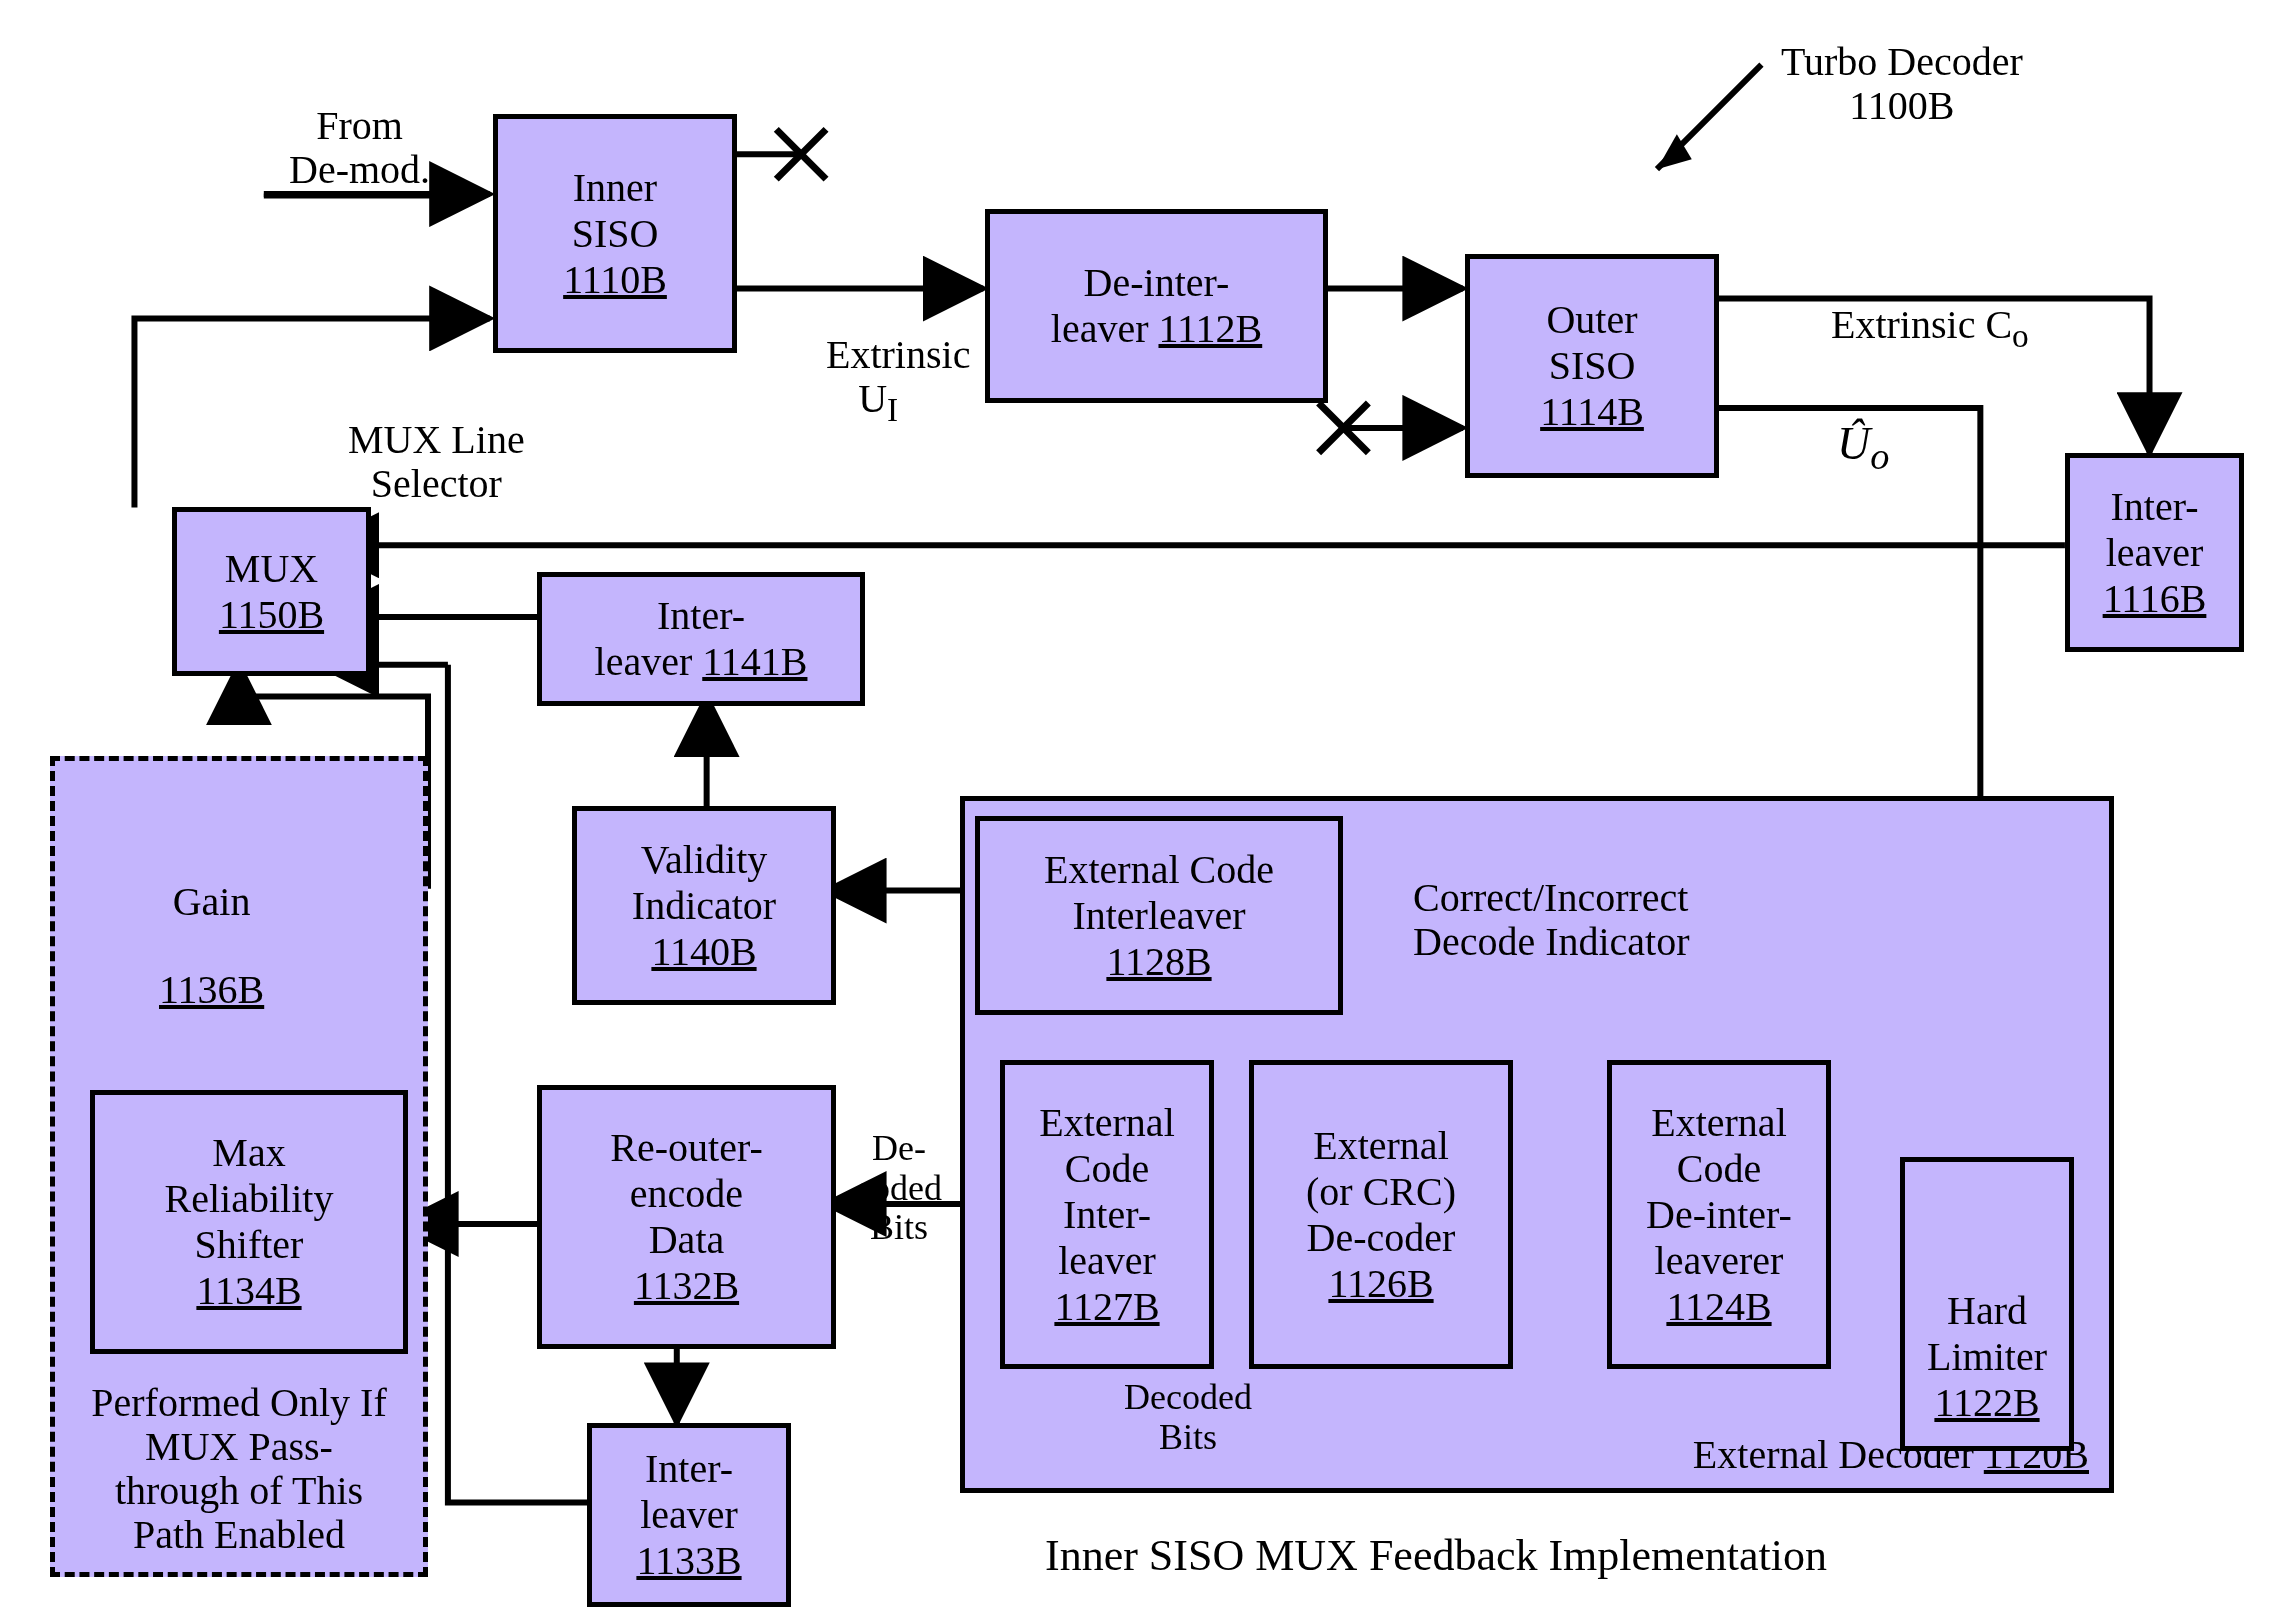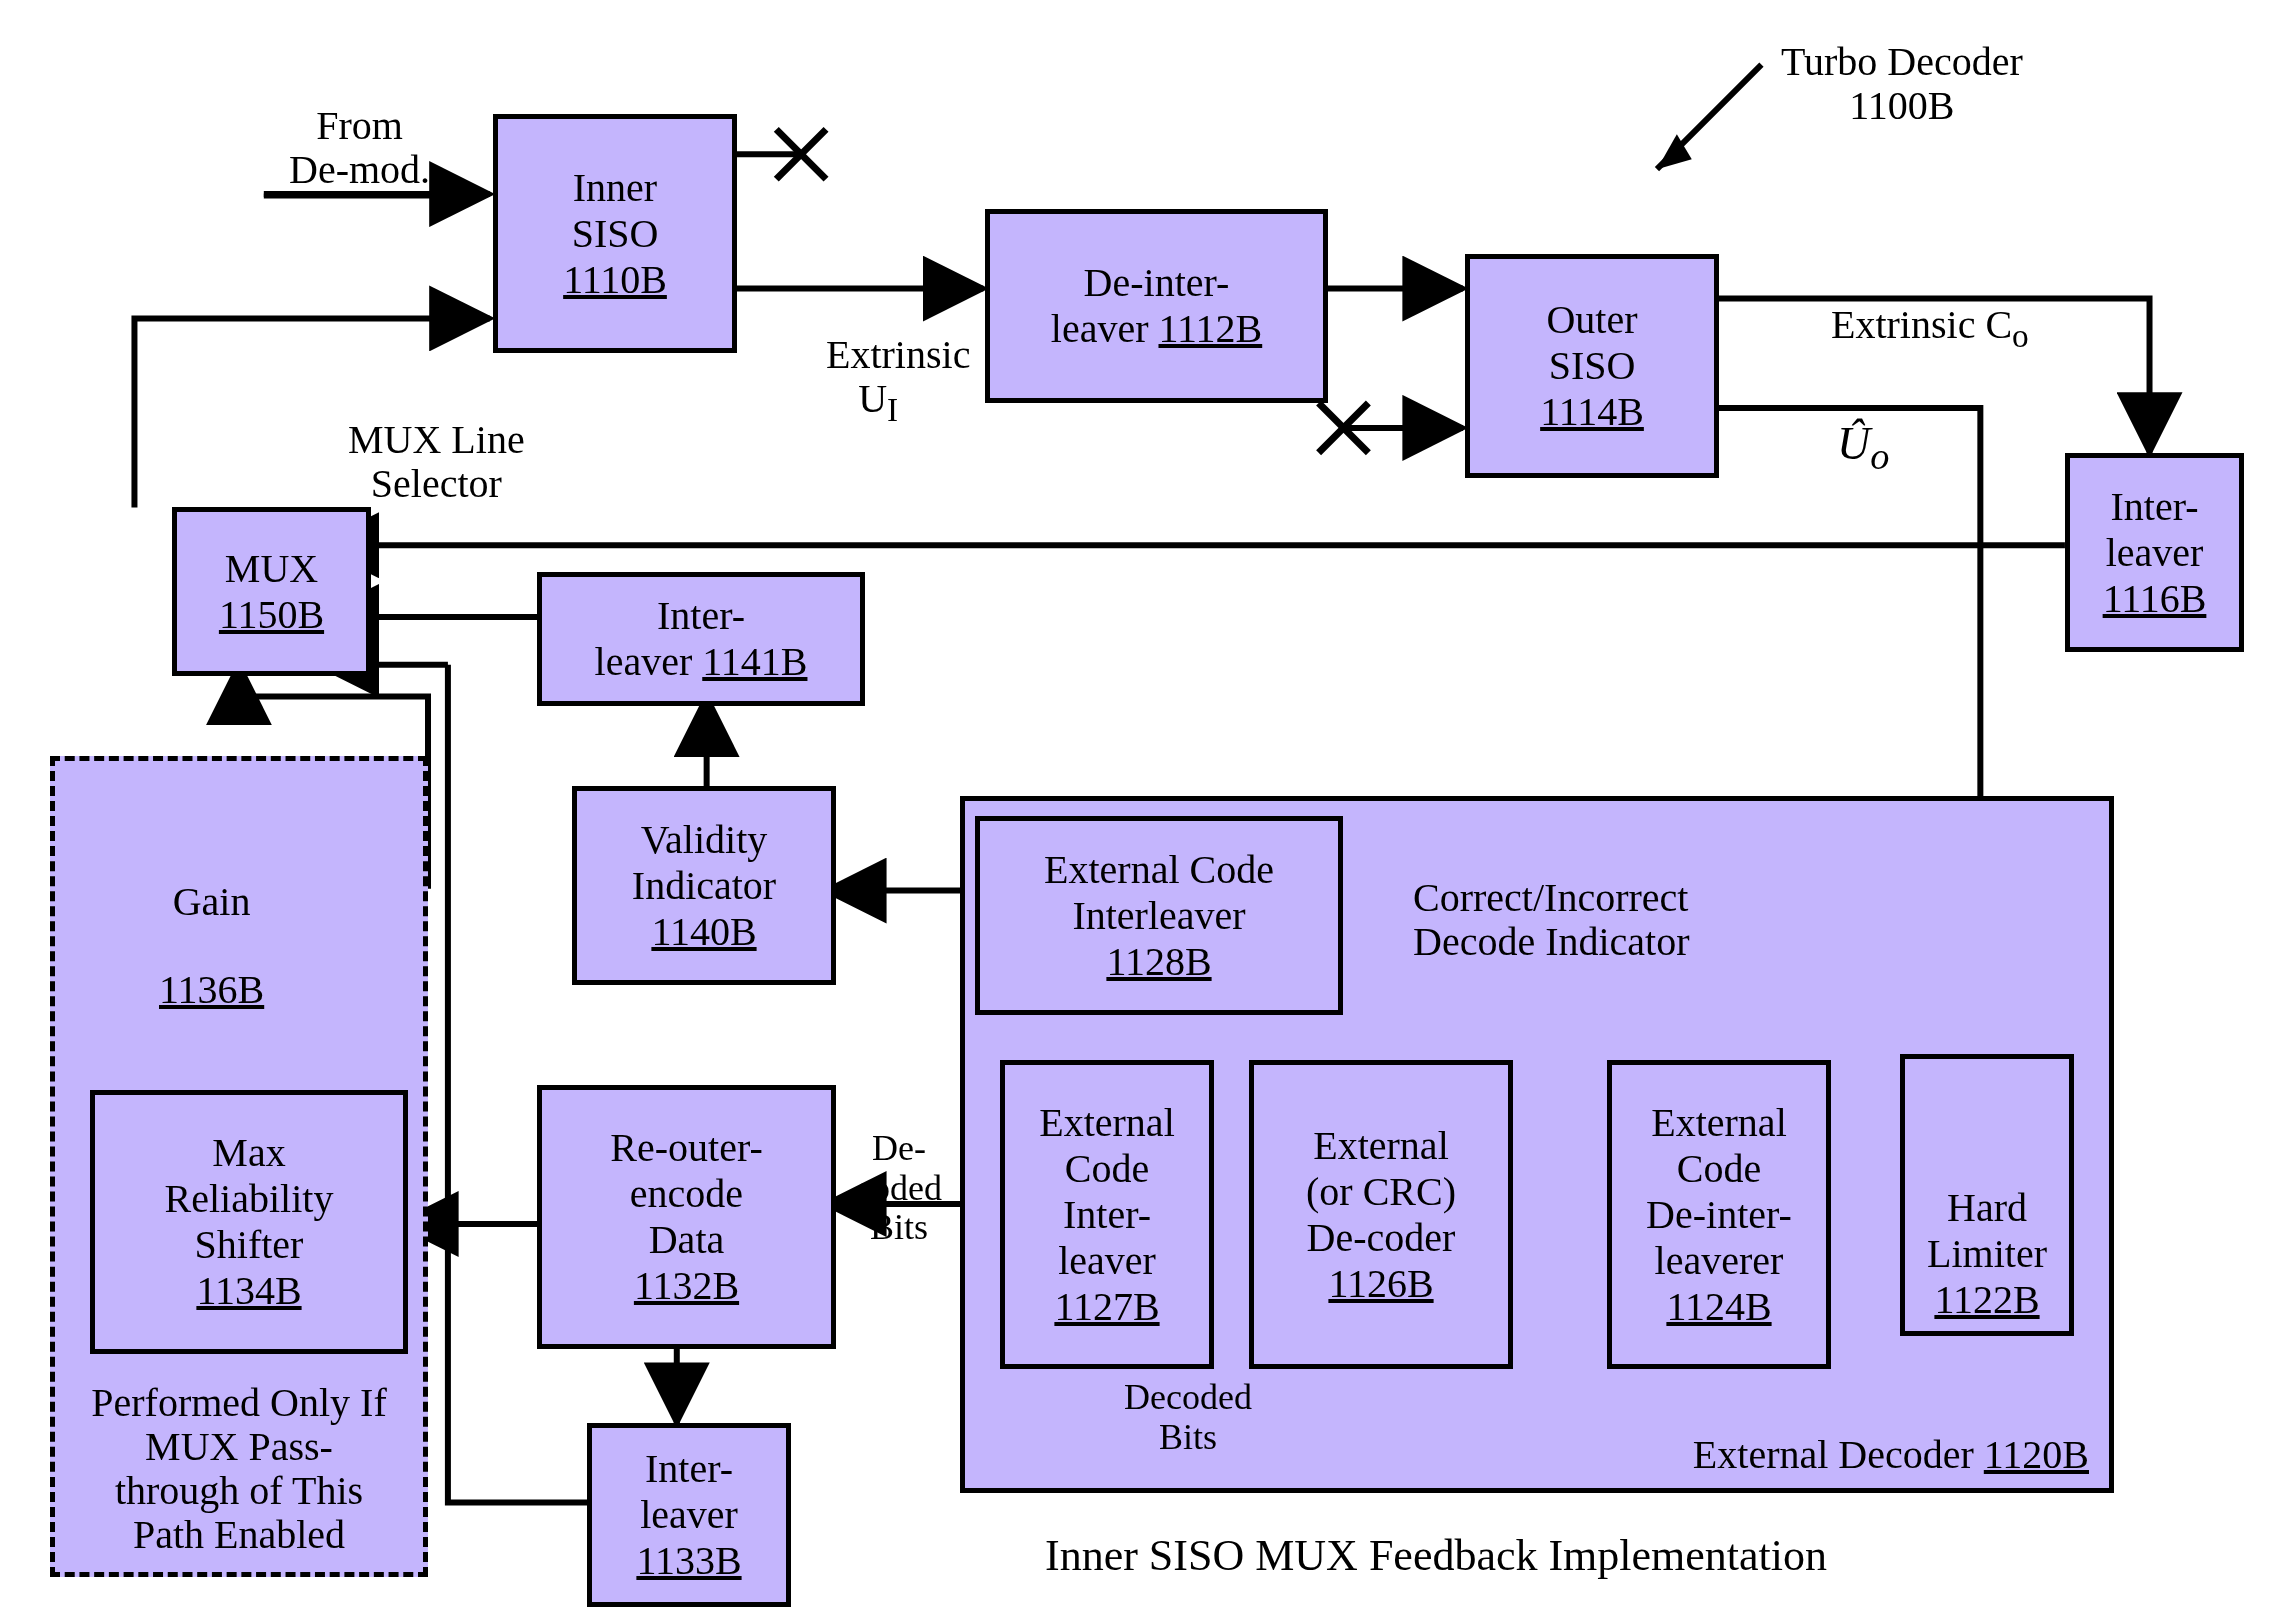--- a/index.html
+++ b/index.html
@@ -123,21 +123,21 @@
   <div class="box" style="left:129px;top:507px;width:189px;height:159px;margin-left:43px;">
     <span>MUX</span>
     <span class="ref">1150B</span>
   </div>
 
   <div class="box" style="left:537px;top:572px;width:318px;height:124px;">
     <span>Inter-</span>
     <span><span>leaver </span><span class="ref">1141B</span></span>
   </div>
 
-  <div class="box" style="left:572px;top:786px;width:254px;height:189px;">
+  <div class="box" style="left:572px;top:806px;width:254px;height:189px;">
     <span>Validity</span>
     <span>Indicator</span>
     <span class="ref">1140B</span>
   </div>
 
   <div class="box" style="left:975px;top:816px;width:358px;height:189px;">
     <span>External Code</span>
     <span>Interleaver</span>
     <span class="ref">1128B</span>
   </div>
@@ -158,21 +158,21 @@
   </div>
 
   <div class="box" style="left:1607px;top:1060px;width:214px;height:299px;">
     <span>External</span>
     <span>Code</span>
     <span>De-inter-</span>
     <span>leaverer</span>
     <span class="ref">1124B</span>
   </div>
 
-  <div class="box" style="left:1900px;top:1054px;width:164px;height:264px;justify-content:flex-end;padding-bottom:8px;">
+  <div class="box" style="left:1900px;top:1157px;width:164px;height:264px;justify-content:flex-end;padding-bottom:20px;">
     <span>Hard</span>
     <span>Limiter</span>
     <span class="ref">1122B</span>
   </div>
 
   <div class="box" style="left:537px;top:1085px;width:289px;height:254px;">
     <span>Re-outer-</span>
     <span>encode</span>
     <span>Data</span>
     <span class="ref">1132B</span>

